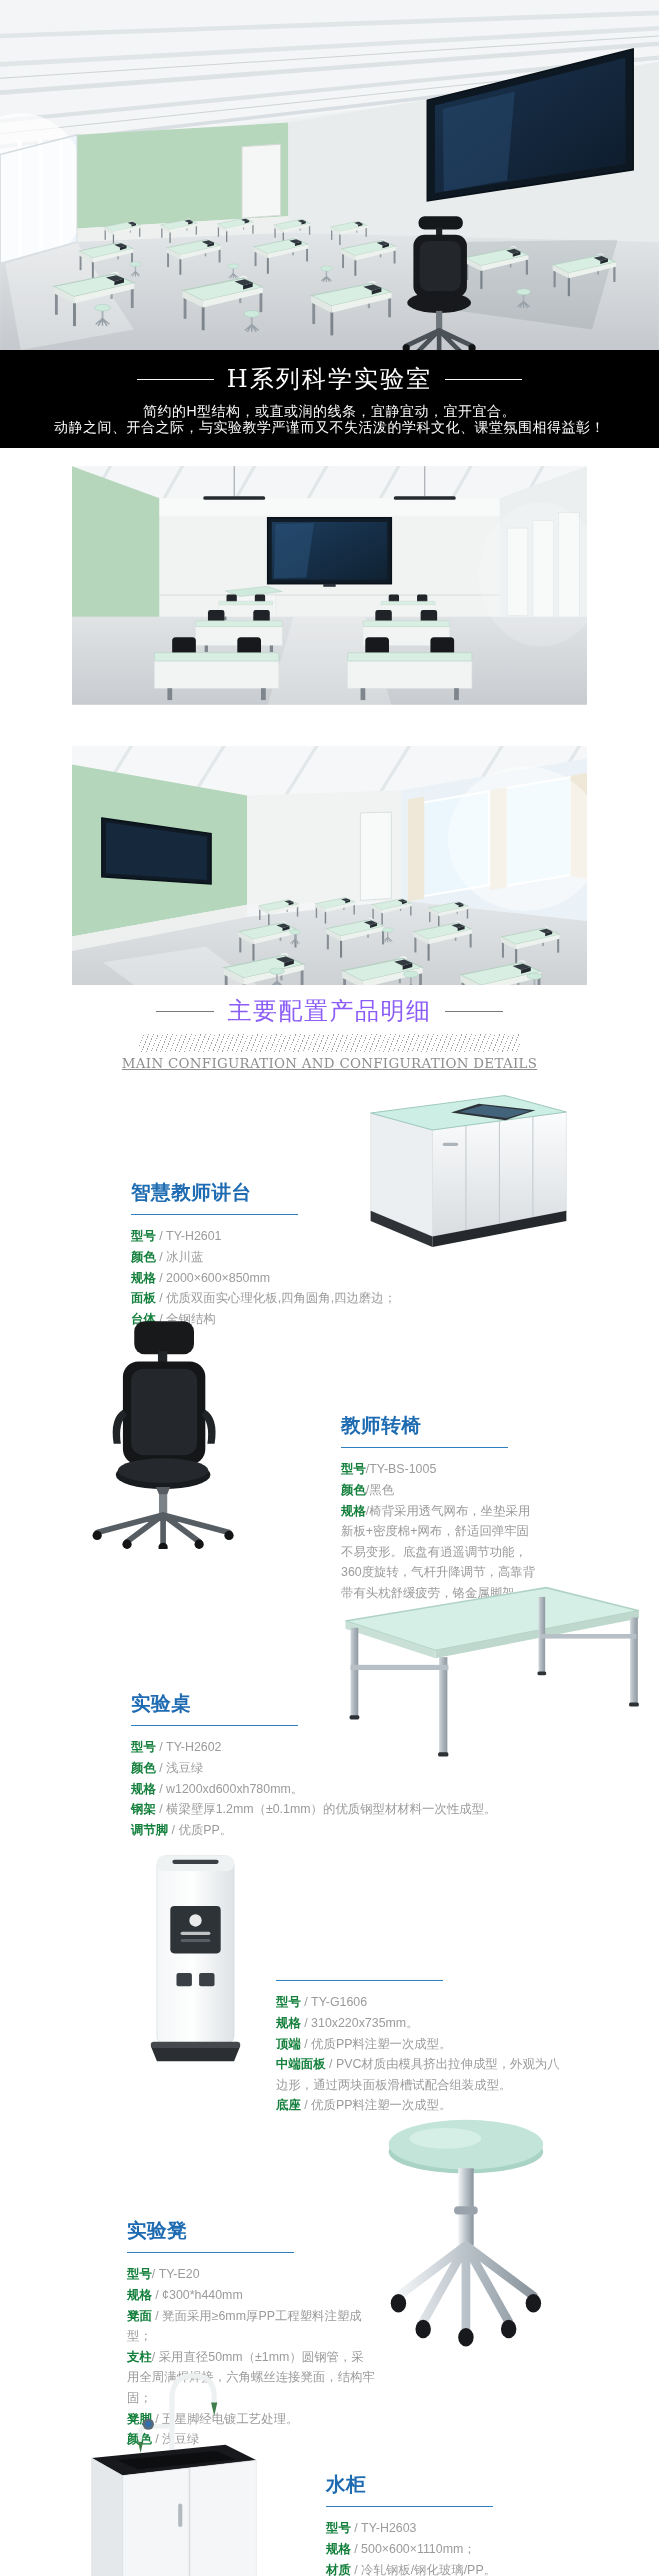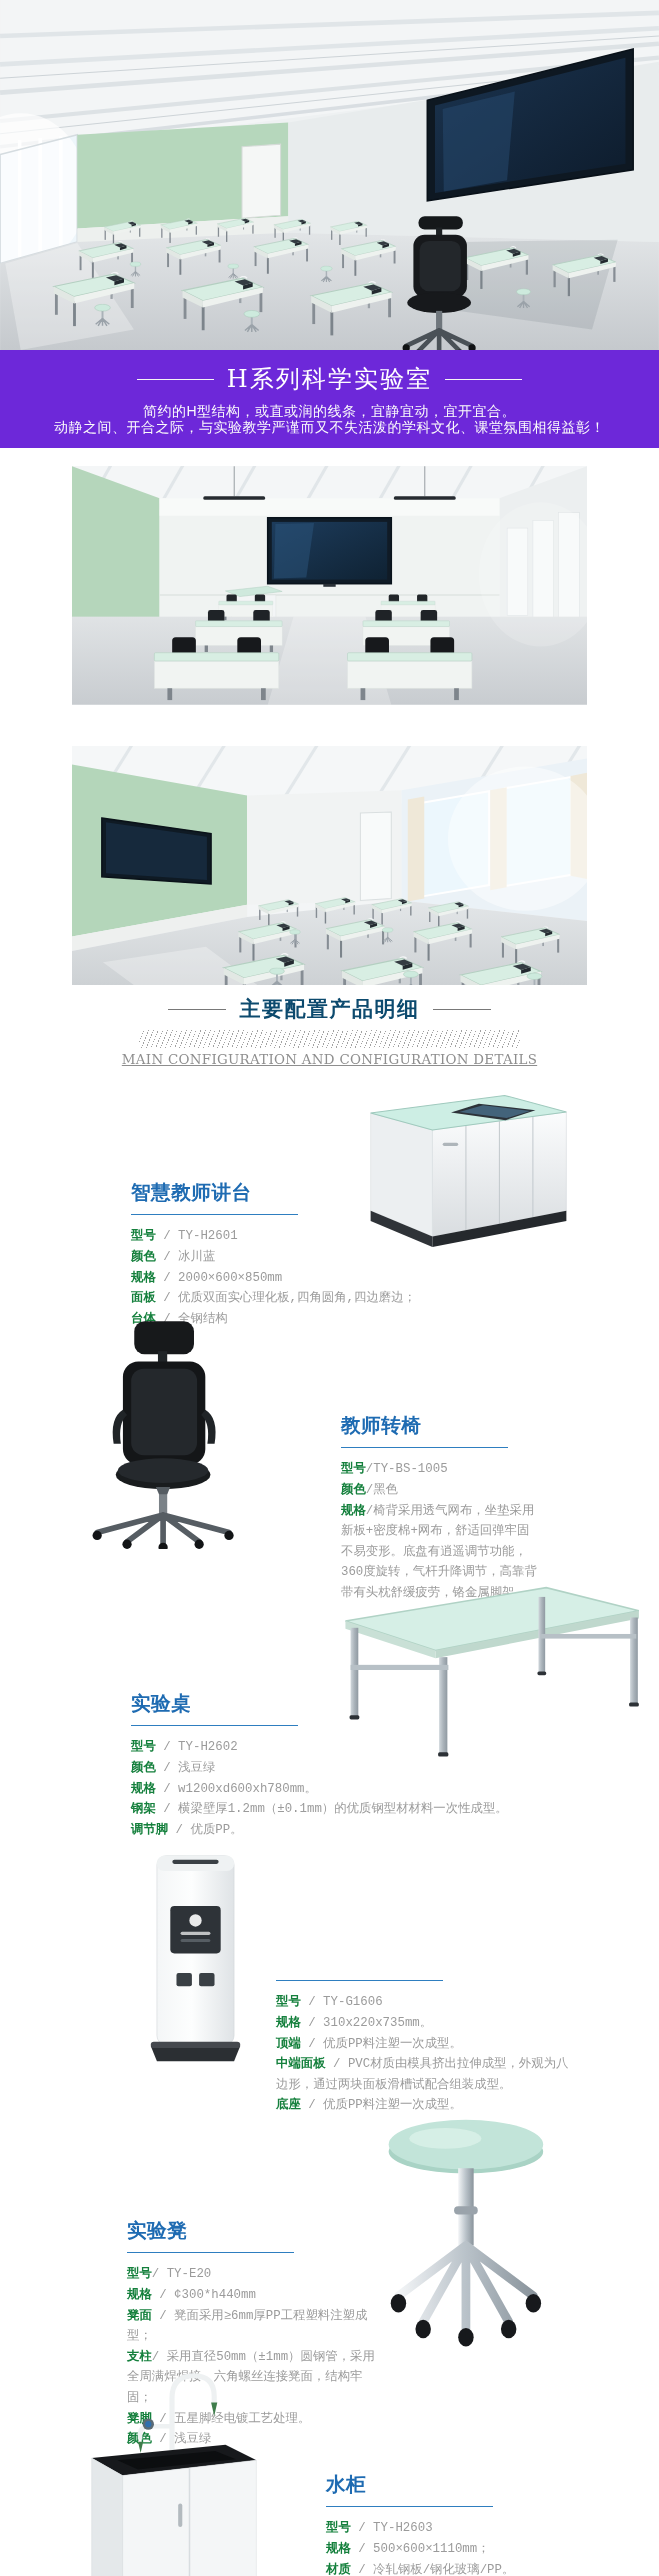--- a/index.html
+++ b/index.html
@@ -2,39 +2,39 @@
 <html style="font-size:8.2px"><head>
 <meta charset="utf-8">
 <style>
   html,body{margin:0;padding:0;background:#fff;}
   .page{position:relative;width:659px;height:3622px;margin:0 auto;background:#fff;overflow:hidden;
         font-family:"Liberation Sans",sans-serif;}
   .abs{position:absolute;}
   svg{display:block;}
 
   
-  .banner{position:absolute;left:0;top:350px;width:659px;height:98px;background:#6d28d9;text-align:center;}
+  .banner{position:absolute;left:0;top:350px;width:659px;height:98px;background:#000000;text-align:center;}
   .banner-title-row{margin-top:13.4px;display:flex;align-items:center;justify-content:center;}
   .banner-rule{display:inline-block;width:77px;height:1px;background:#f5f5f5;}
   .banner-title{font-family:"DejaVu Serif","Liberation Serif",serif;font-size:24px;color:#ffffff;
                 letter-spacing:2.1px;margin:0 12.4px;font-weight:500;}
   .banner-par{color:#fbfbfb;font-size:14px;line-height:16px;letter-spacing:0.5px;margin-top:7.2px;}
 
   
   .sec-head{position:absolute;left:0;width:659px;text-align:center;}
   .sec-title-row{display:flex;align-items:center;justify-content:center;}
   .sec-rule{display:inline-block;width:58px;height:1px;background:#787878;}
-  .sec-title{font-family:"DejaVu Serif","Liberation Serif",serif;font-size:21px;color:#0c4a6e;
-             letter-spacing:1.5px;margin:0 13.4px;font-weight:700;}
+  .sec-title{font-family:"DejaVu Serif","Liberation Serif",serif;font-size:24px;color:#8b5cf6;
+             letter-spacing:1.5px;margin:0 13.4px;font-weight:400;}
   .slashes{width:381px;height:17.5px;margin:7.2px auto 4.1px;
            background:repeating-linear-gradient(112deg,#a2a2a2 0 0.5px,transparent 0.5px 4.4px);}
   .sec-sub{font-family:"DejaVu Serif","Liberation Serif",serif;font-size:13.4px;color:#8e8e8e;letter-spacing:0.3px;text-decoration:underline;}
 
   
-  .prod-info{position:absolute;font-family:Liberation Mono, monospace;}
+  .prod-info{position:absolute;}
   .prod-title{font-size:19.6px;font-weight:700;color:#1e6bb2;margin:0;letter-spacing:0.5px;}
   .title-rule{height:1px;background:#2e7ec0;width:167px;margin-top:8.2px;}
   .specs{margin-top:11.3px;}
   .spec{margin:0;font-size:12.4px;line-height:20.6px;color:#9b9b9b;white-space:nowrap;}
   .spec b{color:#15803d;font-weight:700;}
   .wrap .spec{white-space:normal;}
   .prod-img{position:absolute;}
 </style>
 </head>
 <body>

